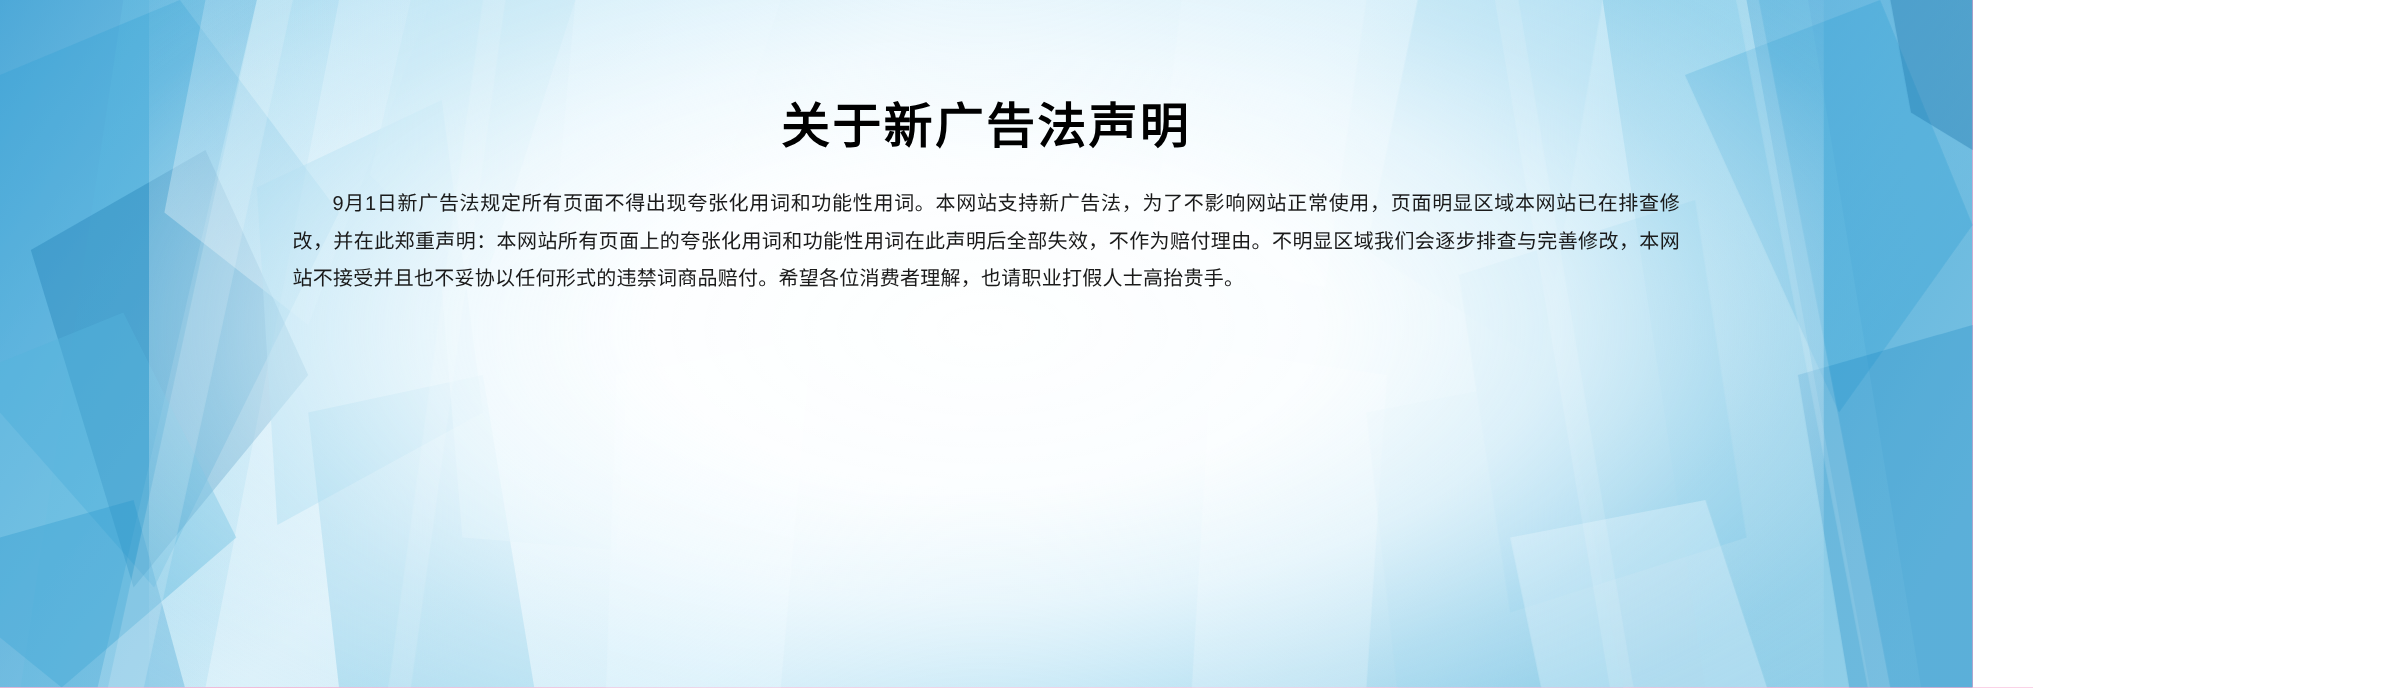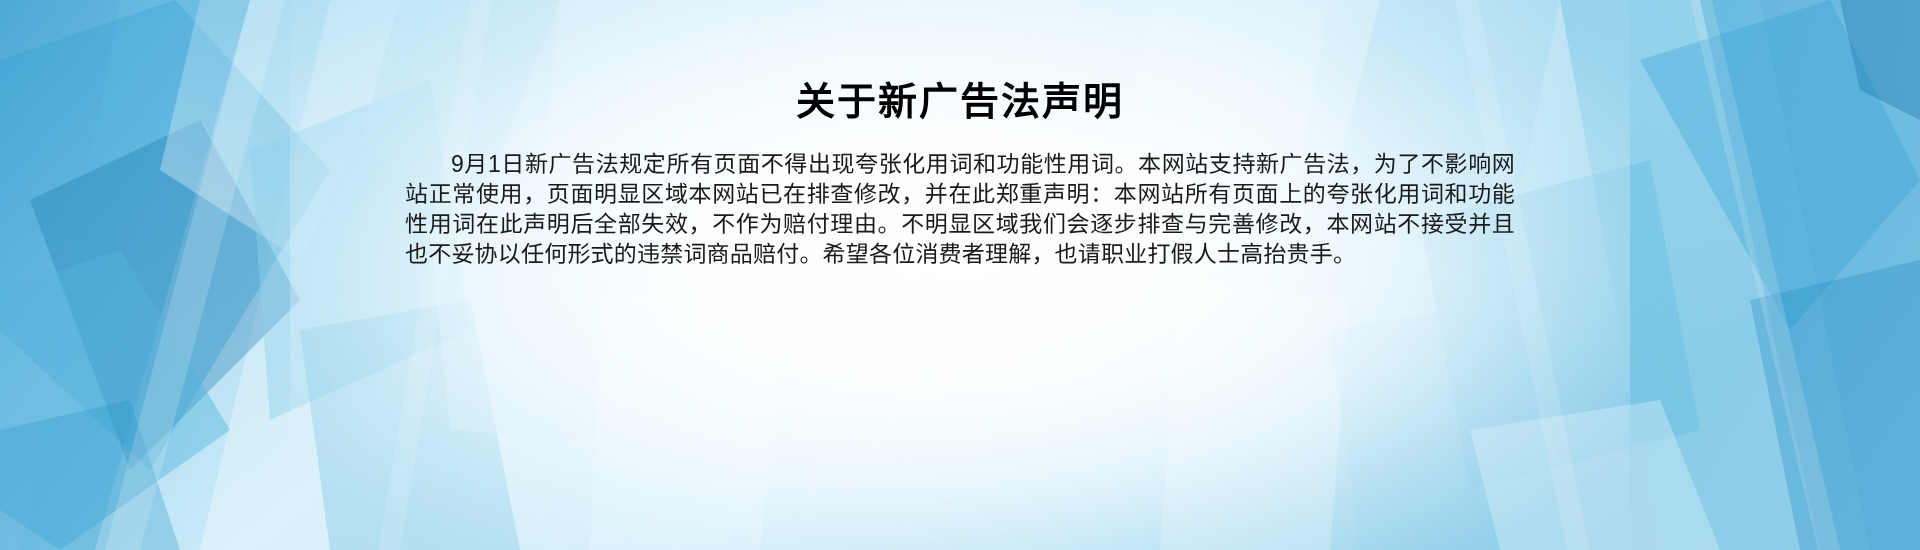--- a/index.html
+++ b/index.html
@@ -7,21 +7,21 @@
     margin: 0;
     padding: 0;
     background: #ffffff;
   }
   body {
     font-family: "Liberation Sans", "DejaVu Sans", sans-serif;
   }
 
   #stage {
     position: relative;
-    width: 1920px;
+    width: 1578px;
     height: 550px;
     overflow: hidden;
     background: #ec4899;
   }
 
   
   #bg-art {
     position: absolute;
     inset: 0;
     width: 100%;
@@ -64,21 +64,21 @@
     text-align: center;
     font-size: 39px;
     line-height: 1.25;
     font-weight: bold;
     letter-spacing: 2px;
     color: #000000;
   }
 
   .statement-body {
     margin: 0;
-    font-size: 23px;
+    font-size: 16px;
     line-height: 30px;
     color: #1a1a1a;
     text-align: justify;
     text-justify: inter-ideograph;
     letter-spacing: 0.2px;
   }
 
   .statement-body.indented {
     text-indent: 2em;
   }

